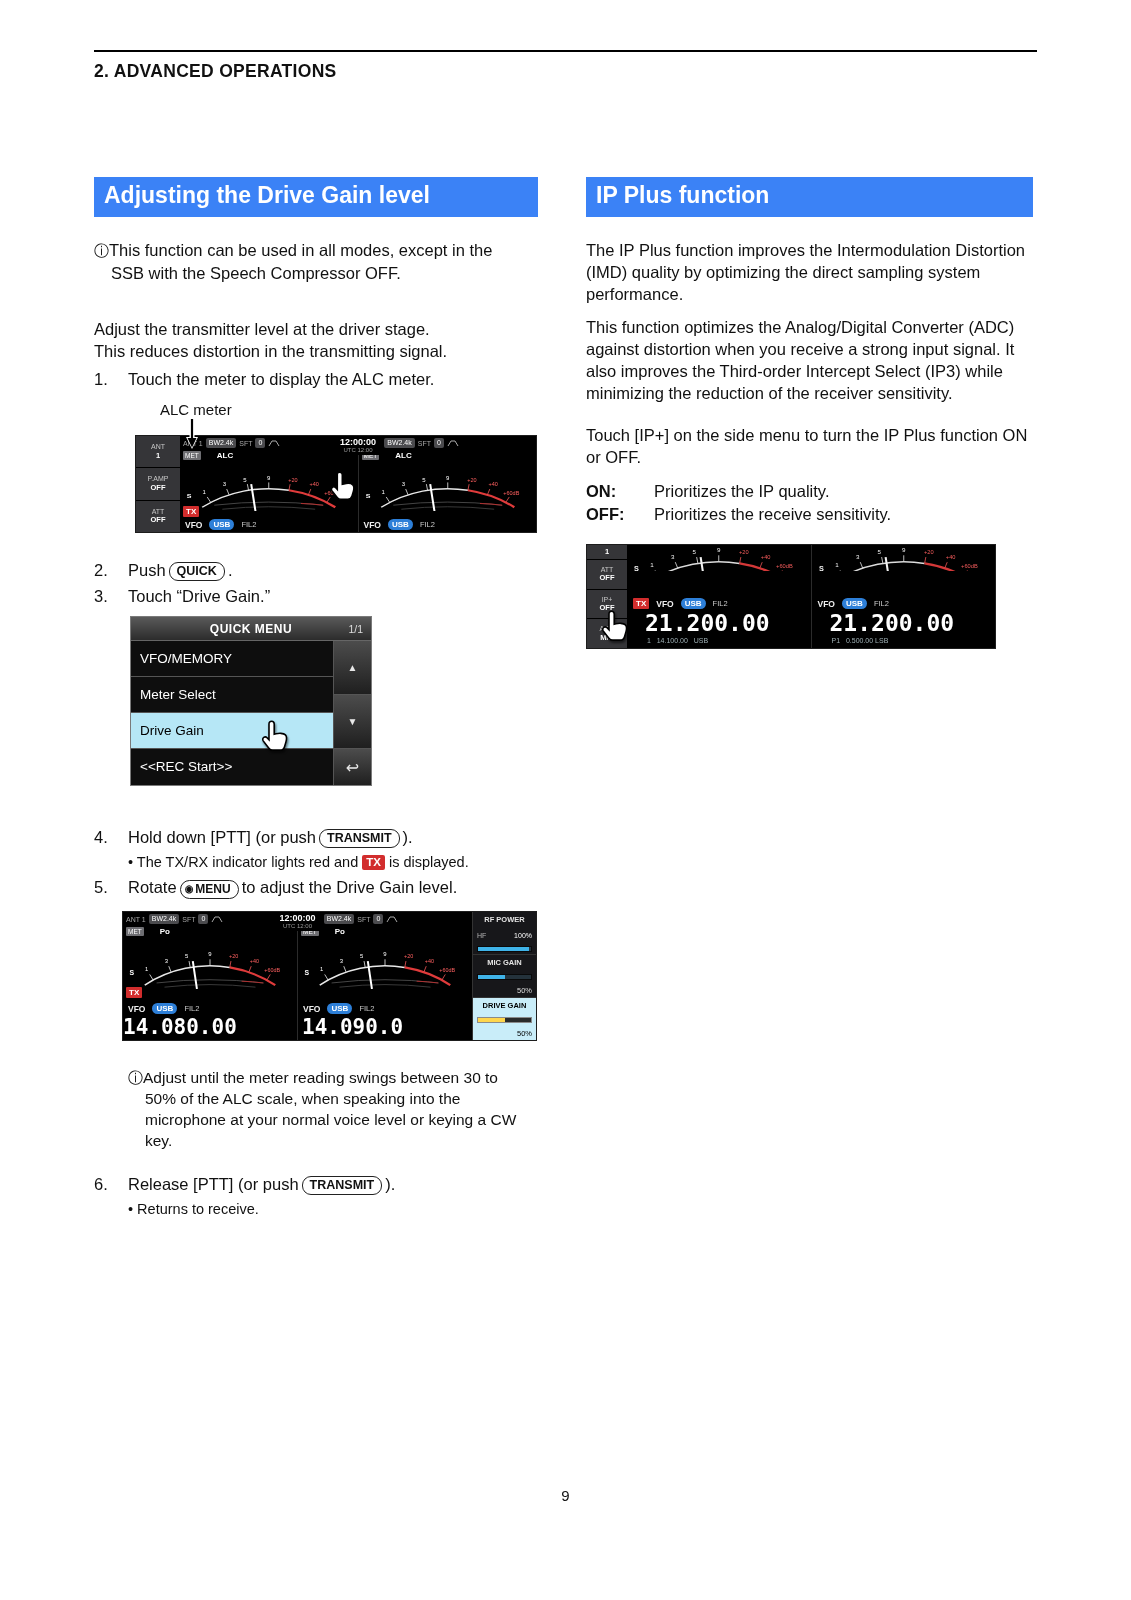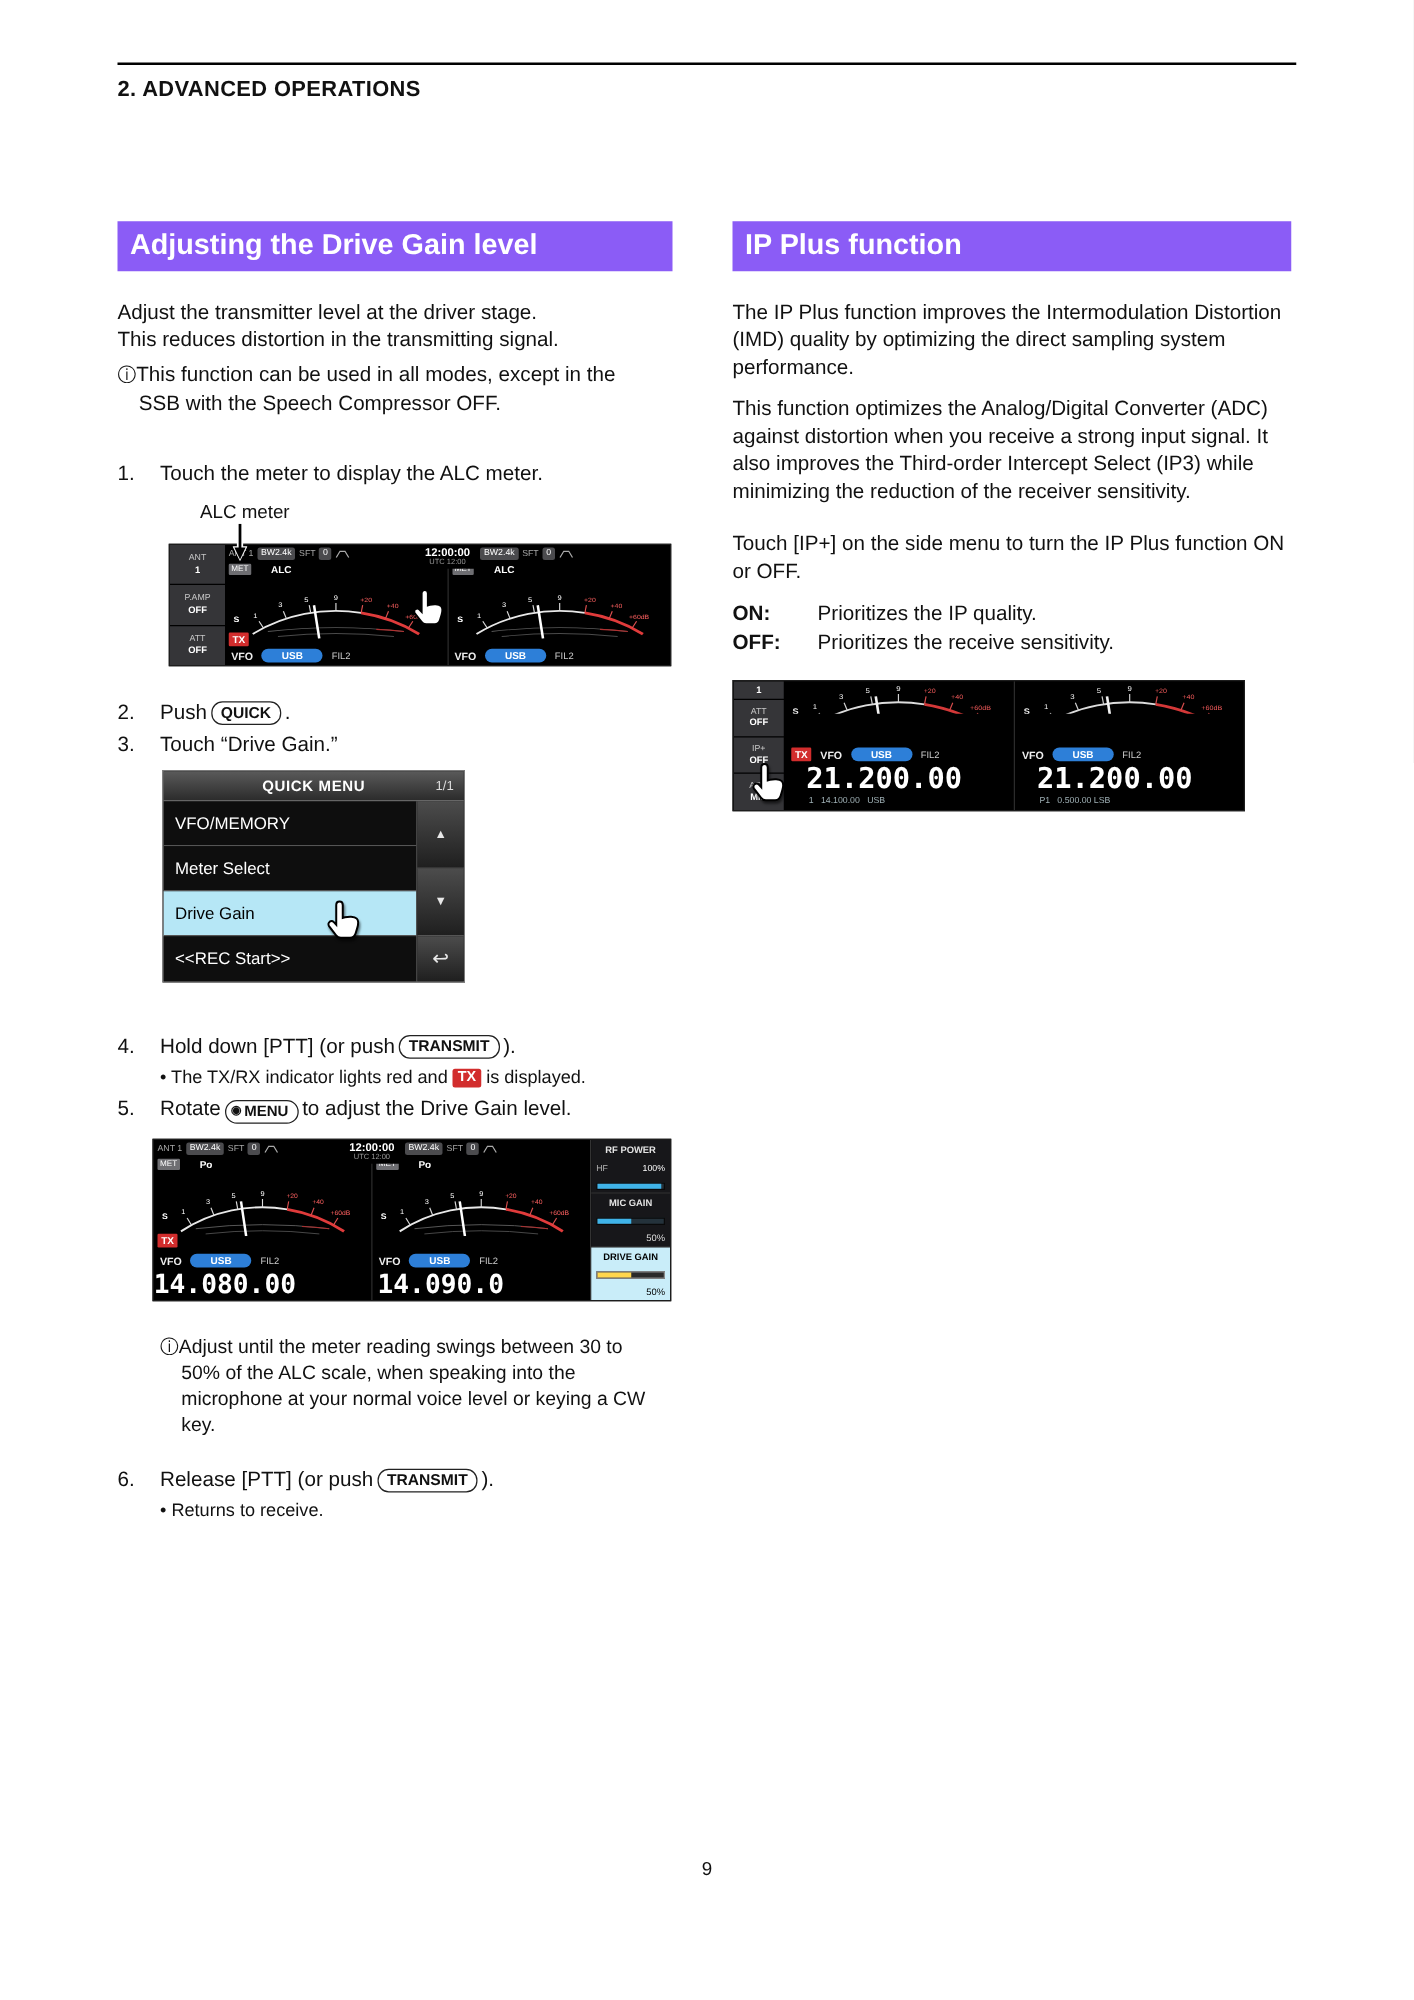--- a/index.html
+++ b/index.html
@@ -4,21 +4,21 @@
 <style>
   *{margin:0;padding:0;box-sizing:border-box}
   html,body{background:#e9e9e9}
   .page{position:relative;width:1131px;height:1600px;margin:0 auto;background:#fff;
         font-family:"Liberation Sans",sans-serif;color:#111;overflow:hidden}
   .top-rule{position:absolute;left:94px;top:50px;width:943px;height:2px;background:#000}
   .chapter{position:absolute;left:94px;top:61px;font-size:17.5px;font-weight:bold;letter-spacing:.3px}
   .col{position:absolute;top:177px}
   .left-col{left:94px;width:444px}
   .right-col{left:586px;width:447px}
-  .secbar{background:#8b5cf6;color:#fff;font-size:23px;font-weight:bold;padding:5px 10px 8px;margin-bottom:22px}
+  .secbar{background:#3b82f6;color:#fff;font-size:23px;font-weight:bold;padding:5px 10px 8px;margin-bottom:22px}
   .body{font-size:16.5px;line-height:22px}
   .tight{margin-bottom:6px}
   .note{width:410px;margin-bottom:34px}
   .hang{padding-left:17px;text-indent:-17px}
   .imark{font-size:15px}
   .step{display:flex;font-size:16.5px;line-height:23px;margin-bottom:3px}
   .snum{width:34px;flex:none}
   .stext{flex:1}
   .bullet{font-size:14.5px;line-height:20px;margin:0 0 4px 34px}
   .key{display:inline-block;border:1.5px solid #222;border-radius:9px;padding:0 7px;font-size:12.5px;
@@ -47,21 +47,21 @@
   .tinygray{color:#a8a8a8;font-size:7px;white-space:nowrap}
   .badge{background:#4b4b4e;color:#fff;font-size:7px;line-height:10px;padding:0 3px;border-radius:2px;white-space:nowrap}
   .metbadge{display:flex;align-items:center;gap:16px;padding:0 3px;height:11px}
   .metk{background:#6e6e72;color:#fff;font-size:6.5px;line-height:9px;padding:0 2px;border-radius:1px}
   .metv{color:#fff;font-size:8px;font-weight:bold}
   .meter{display:block;width:100%;height:50px}
   .txbadge{position:absolute;left:3px;bottom:15px;background:#d22d2d;color:#fff;font-size:8px;
            font-weight:bold;line-height:11px;padding:0 3px;border-radius:1px;z-index:2}
   .mbot{position:absolute;left:5px;bottom:2px;display:flex;align-items:center;gap:7px;z-index:2}
   .vfo{color:#eee;font-size:8.5px;font-weight:bold}
-  .usbbadge{background:#2d7fd8;color:#fff;font-size:8px;font-weight:bold;line-height:11px;padding:0 16px;border-radius:6px}
+  .usbbadge{background:#2d7fd8;color:#fff;font-size:8px;font-weight:bold;line-height:11px;padding:0 4px;border-radius:6px}
   .fil{color:#ccc;font-size:7.5px}
   .clockbox{position:absolute;left:50%;top:0;transform:translateX(-50%);text-align:center;
             background:#000;padding:1px 6px;z-index:4}
   .ctime{color:#fff;font-size:9px;font-weight:bold;line-height:10px;white-space:nowrap}
   .csub{color:#999;font-size:6px;line-height:7px;white-space:nowrap}
   .hand{position:absolute;z-index:7;filter:drop-shadow(1px 2px 1px rgba(0,0,0,.55))}
   .s1{width:402px;height:98px;margin:12px 0 26px 41px;display:flex}
   .hand-s1{left:148px;top:34px;width:30px;height:32px}
 
   
@@ -181,26 +181,26 @@
 
   <div class="top-rule"></div>
   <h1 class="chapter">2. ADVANCED OPERATIONS</h1>
 
   <section class="col left-col">
 
     <div class="secbar">
       <span>Adjusting the Drive Gain level</span>
     </div>
 
+    <p class="body note hang"><span class="imark">ⓘ</span><span>This function can be used in all modes, except in the SSB with the Speech Compressor OFF.</span></p>
+
     <p class="body tight">
       <span>Adjust the transmitter level at the driver stage.</span><br>
       <span>This reduces distortion in the transmitting signal.</span>
     </p>
-
-    <p class="body note hang"><span class="imark">ⓘ</span><span>This function can be used in all modes, except in the SSB with the Speech Compressor OFF.</span></p>
 
     <div class="step">
       <span class="snum">1.</span>
       <span class="stext">Touch the meter to display the ALC meter.</span>
     </div>
 
     <div class="alc-wrap">
       <div class="alc-label">ALC meter</div>
       <svg class="alc-arrow" width="12" height="30" viewBox="0 0 12 30">
         <line x1="6" y1="0" x2="6" y2="20" stroke="#fff" stroke-width="5"></line>

